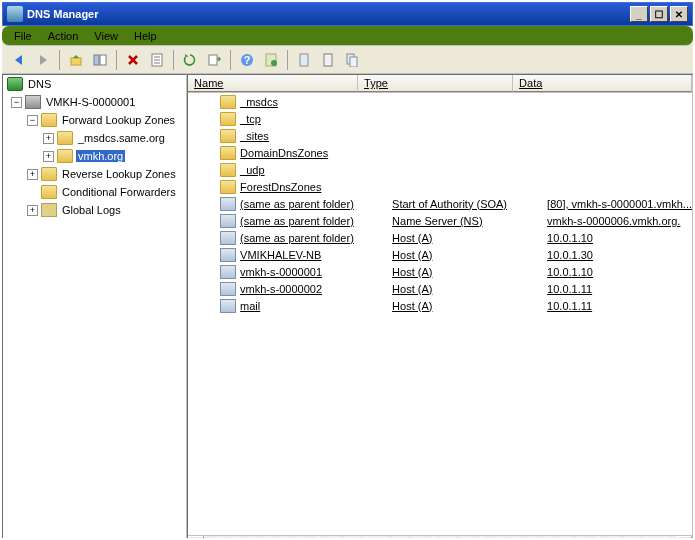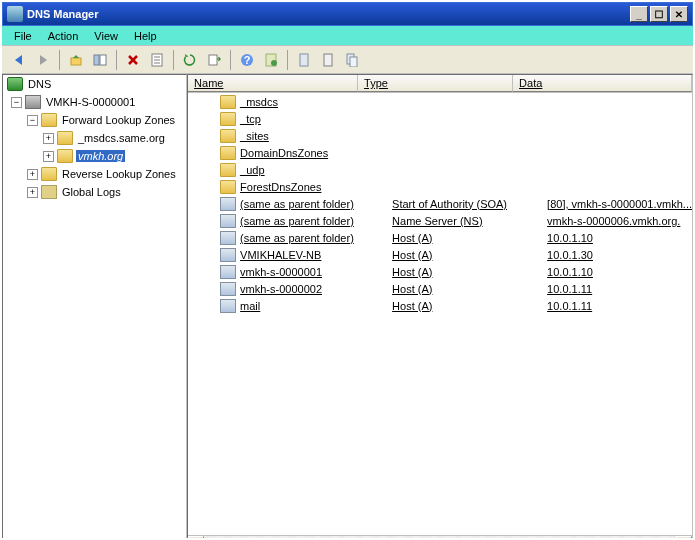--- a/index.html
+++ b/index.html
@@ -1,36 +1,36 @@
 <!DOCTYPE html>
 <html><head>
 <meta charset="utf-8">
 <style>
 * { box-sizing: border-box; margin: 0; padding: 0; font-family: Tahoma, sans-serif; font-size: 11px; }
 body { background: #ece9d8; width: 695px; height: 540px; border: 2px solid #fff; position: relative; }
 .titlebar { height: 24px; background: linear-gradient(to bottom, #2a5bd7, #0b3a99); display: flex; align-items: center; color: #fff; font-weight: bold; font-size: 12px; padding: 0 4px; border: 1px solid #3a6fd8; }
 .titlebar .icon { width: 16px; height: 16px; margin-right: 4px; background: linear-gradient(#add8e6,#4682b4); border-radius: 2px; }
 .titlebar .spacer { flex: 1; }
 .winbtn { width: 18px; height: 16px; background: #d4d0c8; border: 1px solid #fff; border-right-color: #404040; border-bottom-color: #404040; margin-left: 2px; display: flex; align-items: center; justify-content: center; font-size: 10px; font-weight: bold; color: #000; cursor: default; }
-.menubar { height: 20px; background: #5eead4; display: flex; align-items: center; padding: 0 4px; border-bottom: 1px solid #c0c0c0; }
+.menubar { height: 20px; background: #4d7c0f; display: flex; align-items: center; padding: 0 4px; border-bottom: 1px solid #c0c0c0; border-radius: 7px; }
 .menuitem { padding: 2px 8px; cursor: default; }
 .toolbar { height: 28px; background: #ece9d8; display: flex; align-items: center; padding: 0 6px; border-bottom: 1px solid #c0c0c0; gap: 2px; }
 .tbtn { width: 22px; height: 22px; display: flex; align-items: center; justify-content: center; border: 1px solid transparent; cursor: default; }
 .tsep { width: 1px; height: 20px; background: #a0a0a0; margin: 0 3px; }
 .content { display: flex; height: 478px; }
 .tree { width: 205px; background: #fff; border: 1px inset #c0c0c0; overflow: auto; }
 .treeitem { display: flex; align-items: center; height: 18px; cursor: default; white-space: nowrap; }
 .treeitem .twist { width: 11px; height: 11px; border: 1px solid #919191; background: #fff; text-align: center; line-height: 9px; font-size: 9px; margin-right: 3px; color: #000; }
 .treeitem .twist.empty { border: none; background: transparent; }
 .treeitem .ticon { width: 16px; height: 14px; margin-right: 3px; }
 .fldr { background: linear-gradient(#f6e397,#e8c04a); border: 1px solid #c4a236; border-radius: 1px 1px 0 0; }
 .srvicon { background: linear-gradient(#d0d0d0,#909090); border: 1px solid #707070; }
 .dnsicon { background: linear-gradient(#7eca7e,#2e8b2e); border: 1px solid #1e6b1e; border-radius: 2px; }
 .logsicon { background: #e0d088; border: 1px solid #b0a060; }
-.treeitem.selected .label { background: #316ac5; color: #fff; padding: 0 2px; font-style: italic; }
+.treeitem.selected .label { background: #316ac5; color: #fff; padding: 0 2px; }
 .treeitem .label { padding: 0 2px; }
 .listpane { flex: 1; background: #fff; border: 1px inset #c0c0c0; display: flex; flex-direction: column; position: relative; text-decoration: underline; }
 .listhdr { display: flex; height: 18px; background: #ece9d8; border-bottom: 1px solid #c0c0c0; }
 .listhdr > div { padding: 2px 6px; border-right: 1px solid #c0c0c0; border-bottom: 1px solid #808080; background: linear-gradient(#fafafa,#ece9d8); cursor: default; }
 .listbody { flex: 1; overflow: auto; }
 .listrow { display: flex; height: 17px; align-items: center; cursor: default; }
 .licon { width: 16px; height: 14px; margin: 0 4px; }
 .recicon { background: linear-gradient(#e0e8f0,#b0c4de); border: 1px solid #8090a0; }
 .col-name { width: 170px; display: flex; align-items: center; overflow: hidden; margin-left: 28px; }
 .col-type { width: 155px; padding-left: 6px; overflow: hidden; }
@@ -169,20 +169,25 @@
       <span class="twist">+</span>
       <span class="ticon fldr"></span>
       <span class="label">vmkh.org</span>
     </div>
     <div class="treeitem" style="padding-left:24px">
       <span class="twist">+</span>
       <span class="ticon fldr"></span>
       <span class="label">Reverse Lookup Zones</span>
     </div>
     <div class="treeitem" style="padding-left:24px">
+      <span class="twist empty"></span>
+      <span class="ticon fldr"></span>
+      <span class="label">Conditional Forwarders</span>
+    </div>
+    <div class="treeitem" style="padding-left:24px">
       <span class="twist">+</span>
       <span class="ticon logsicon"></span>
       <span class="label">Global Logs</span>
     </div>
   </div>
 
   <div class="listpane">
     <div class="listhdr">
       <div style="width:170px">Name</div>
       <div style="width:155px">Type</div>

